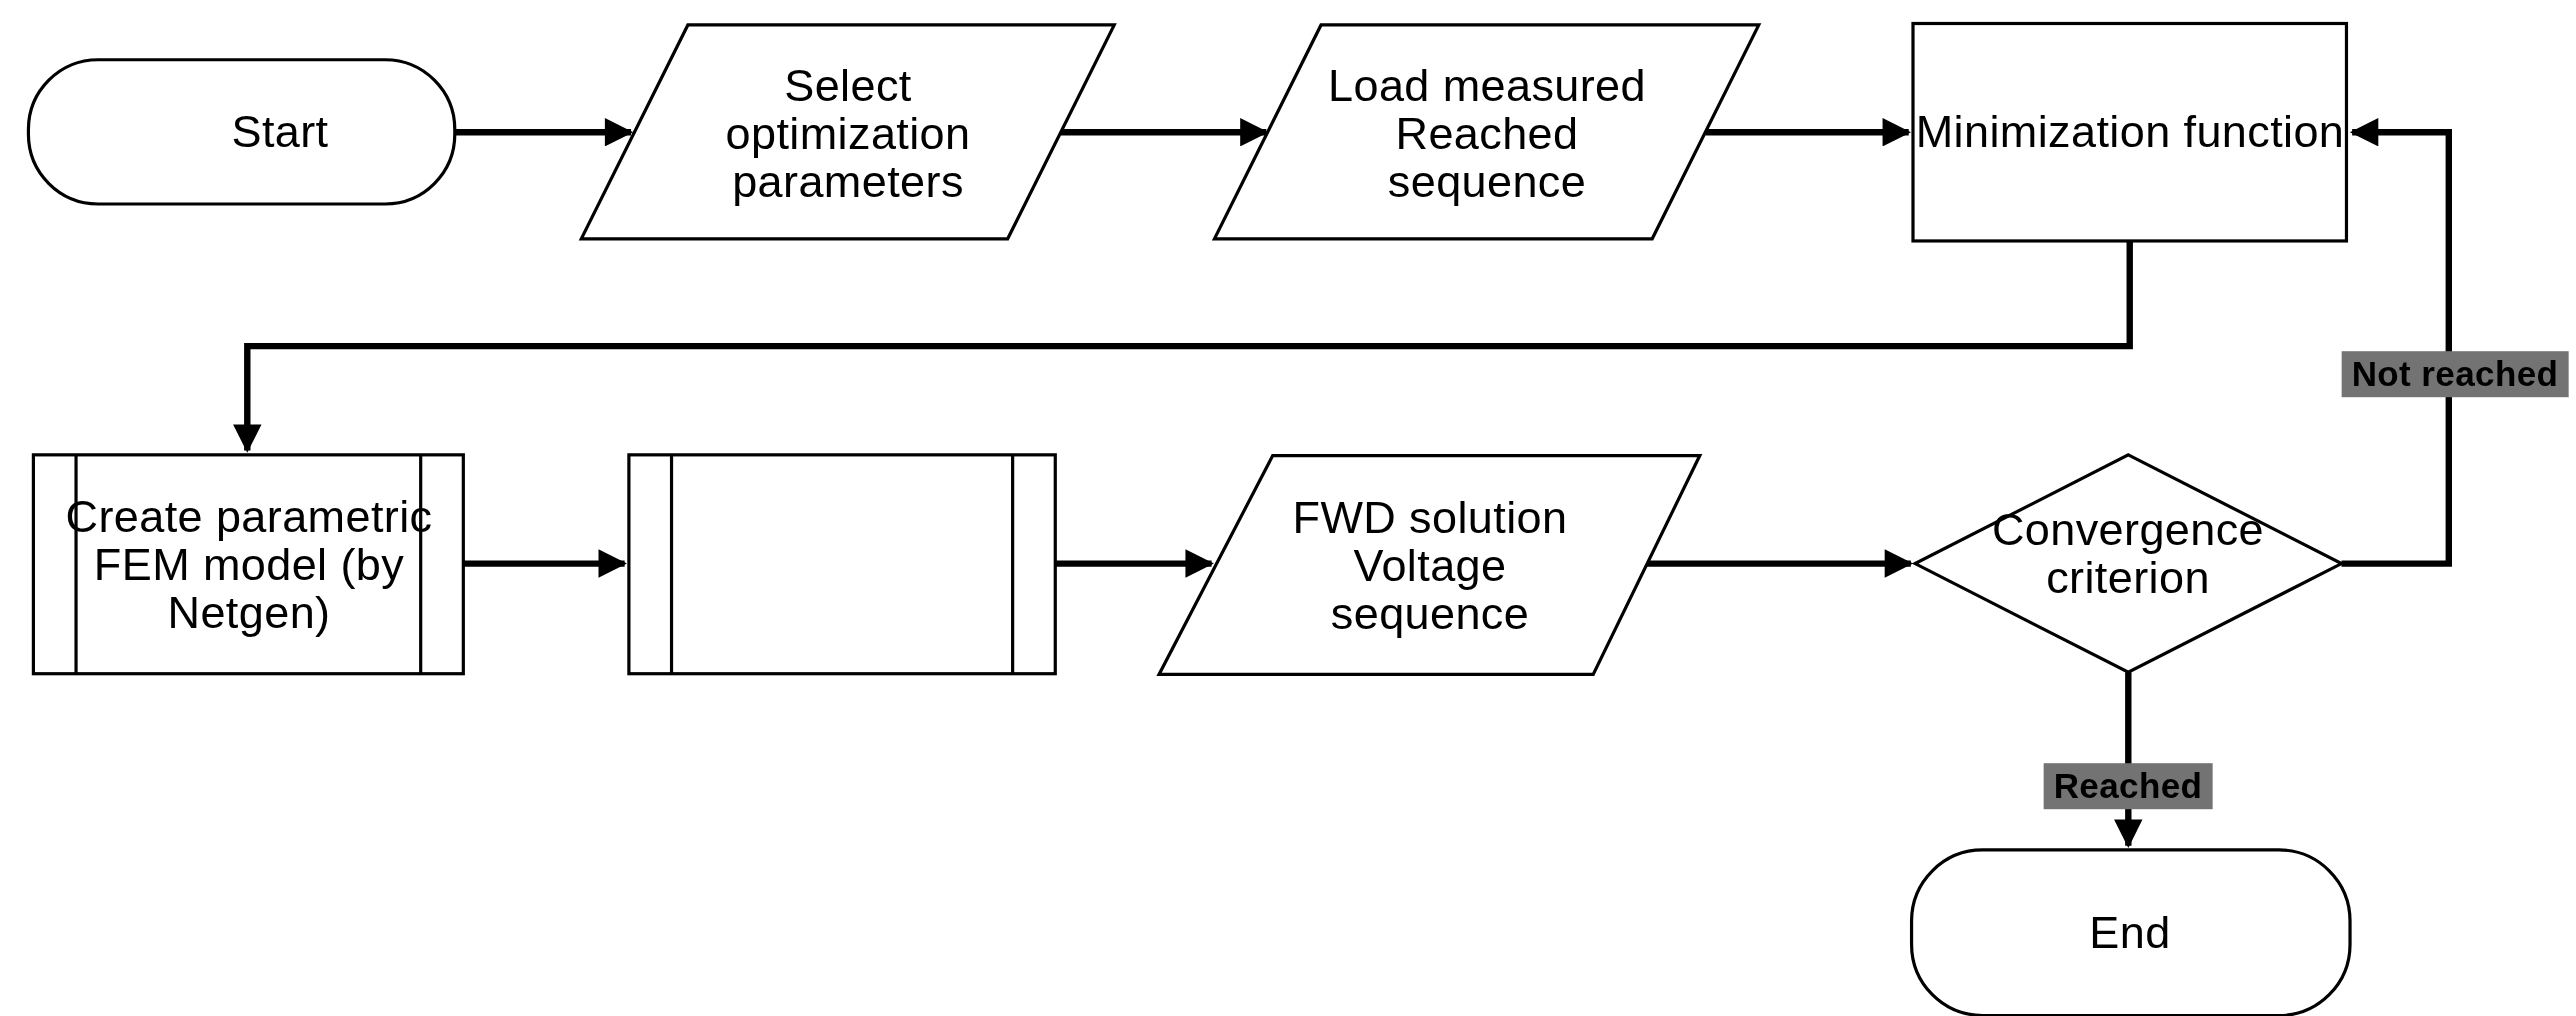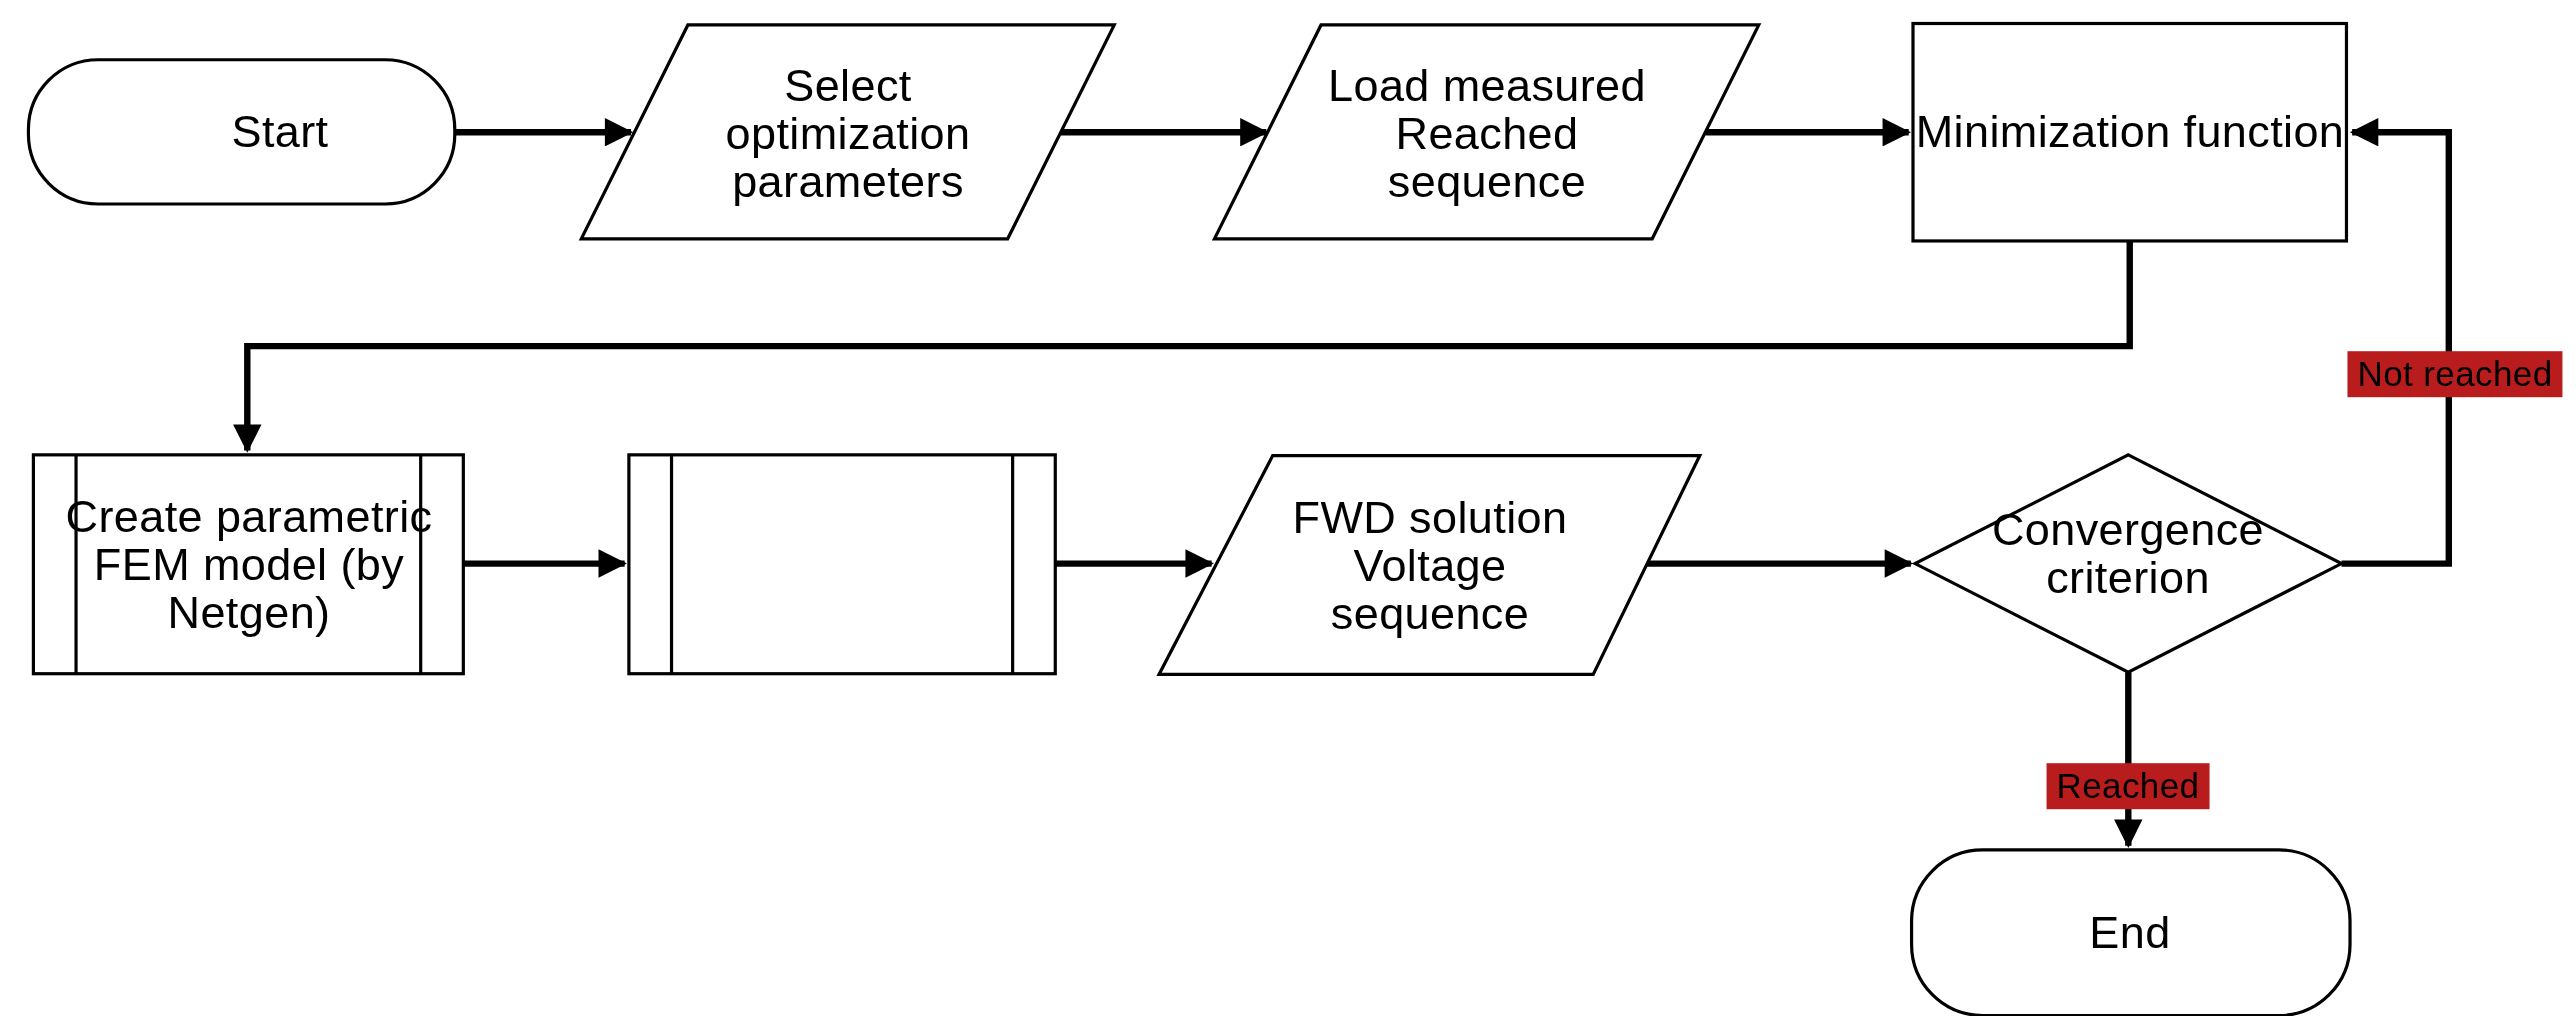--- a/index.html
+++ b/index.html
@@ -46,23 +46,24 @@
     white-space: pre-line;
     letter-spacing: 0.4px;
   }
   .edge-label {
     position: absolute;
     transform: translate(-50%, -50%);
     font-size: 35px;
     line-height: 40px;
     text-align: center;
     white-space: nowrap;
-    background: #b91c1c;
+    background: #737373;
     padding: 2.8px 10px;
     letter-spacing: 0.4px;
+    font-weight: bold;
   }
 </style>
 </head>
 <body>
 
 <div class="canvas">
 
   <svg class="diagram-svg" viewBox="0 0 3625 1431" xmlns="http://www.w3.org/2000/svg">
     <defs>
       <marker id="arrow" viewBox="0 0 10 10" refX="9.2" refY="5" markerWidth="46" markerHeight="40" markerUnits="userSpaceOnUse" orient="auto-start-reverse">

